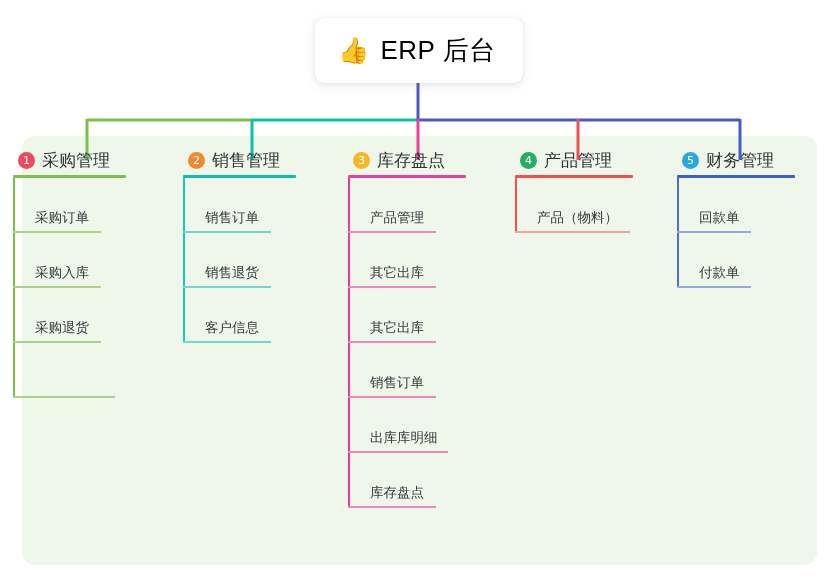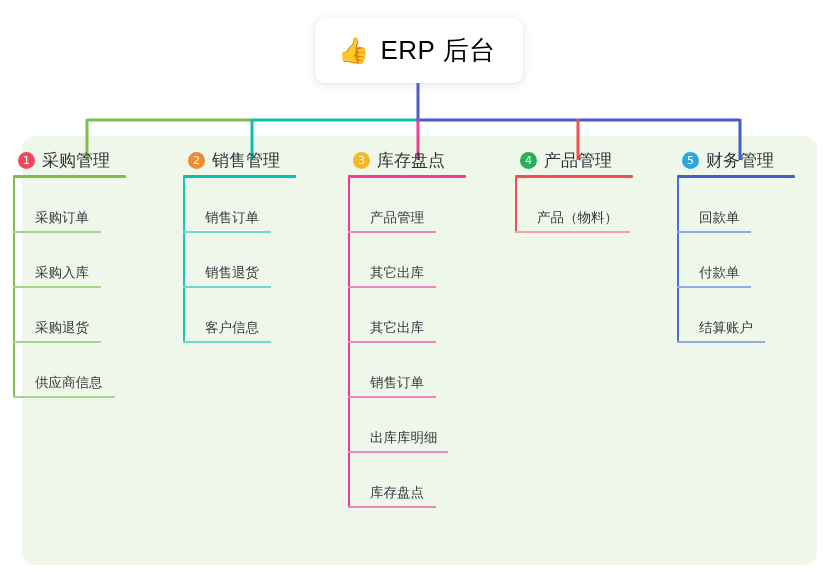--- a/index.html
+++ b/index.html
@@ -195,21 +195,20 @@
             <span class="item-label">采购入库</span>
             <span class="item-rule" style="width: 88px; background: rgb(168, 212, 138);"></span>
           </div>
           <div class="item">
             <span class="stem" style="background: rgb(124, 192, 75);"></span>
             <span class="item-label">采购退货</span>
             <span class="item-rule" style="width: 88px; background: rgb(168, 212, 138);"></span>
           </div>
           <div class="item">
             <span class="stem" style="background: rgb(124, 192, 75);"></span>
-            <span class="item-label">供应商信息</span>
             <span class="item-rule" style="width: 102px; background: rgb(168, 212, 138);"></span>
           </div>
         </div>
       </div>
       <div class="column" style="width: 165px;">
         <div class="col-head">
           <span class="badge" style="background: rgb(240, 138, 48);">2</span>
           <span class="col-title">销售管理</span>
         </div>
         <div class="head-rule" style="width: 113px; background: rgb(12, 192, 174);"></div>
@@ -294,22 +293,17 @@
           <div class="item">
             <span class="stem" style="background: rgb(74, 111, 212);"></span>
             <span class="item-label">回款单</span>
             <span class="item-rule" style="width: 74px; background: rgb(147, 171, 226);"></span>
           </div>
           <div class="item">
             <span class="stem" style="background: rgb(74, 111, 212);"></span>
             <span class="item-label">付款单</span>
             <span class="item-rule" style="width: 74px; background: rgb(147, 171, 226);"></span>
           </div>
-          <div class="item">
-            <span class="stem" style="background: rgb(74, 111, 212);"></span>
-            <span class="item-label">结算账户</span>
-            <span class="item-rule" style="width: 88px; background: rgb(147, 171, 226);"></span>
-          </div>
         </div>
       </div>
     </div>
 
 </div>
 
 </body></html>

